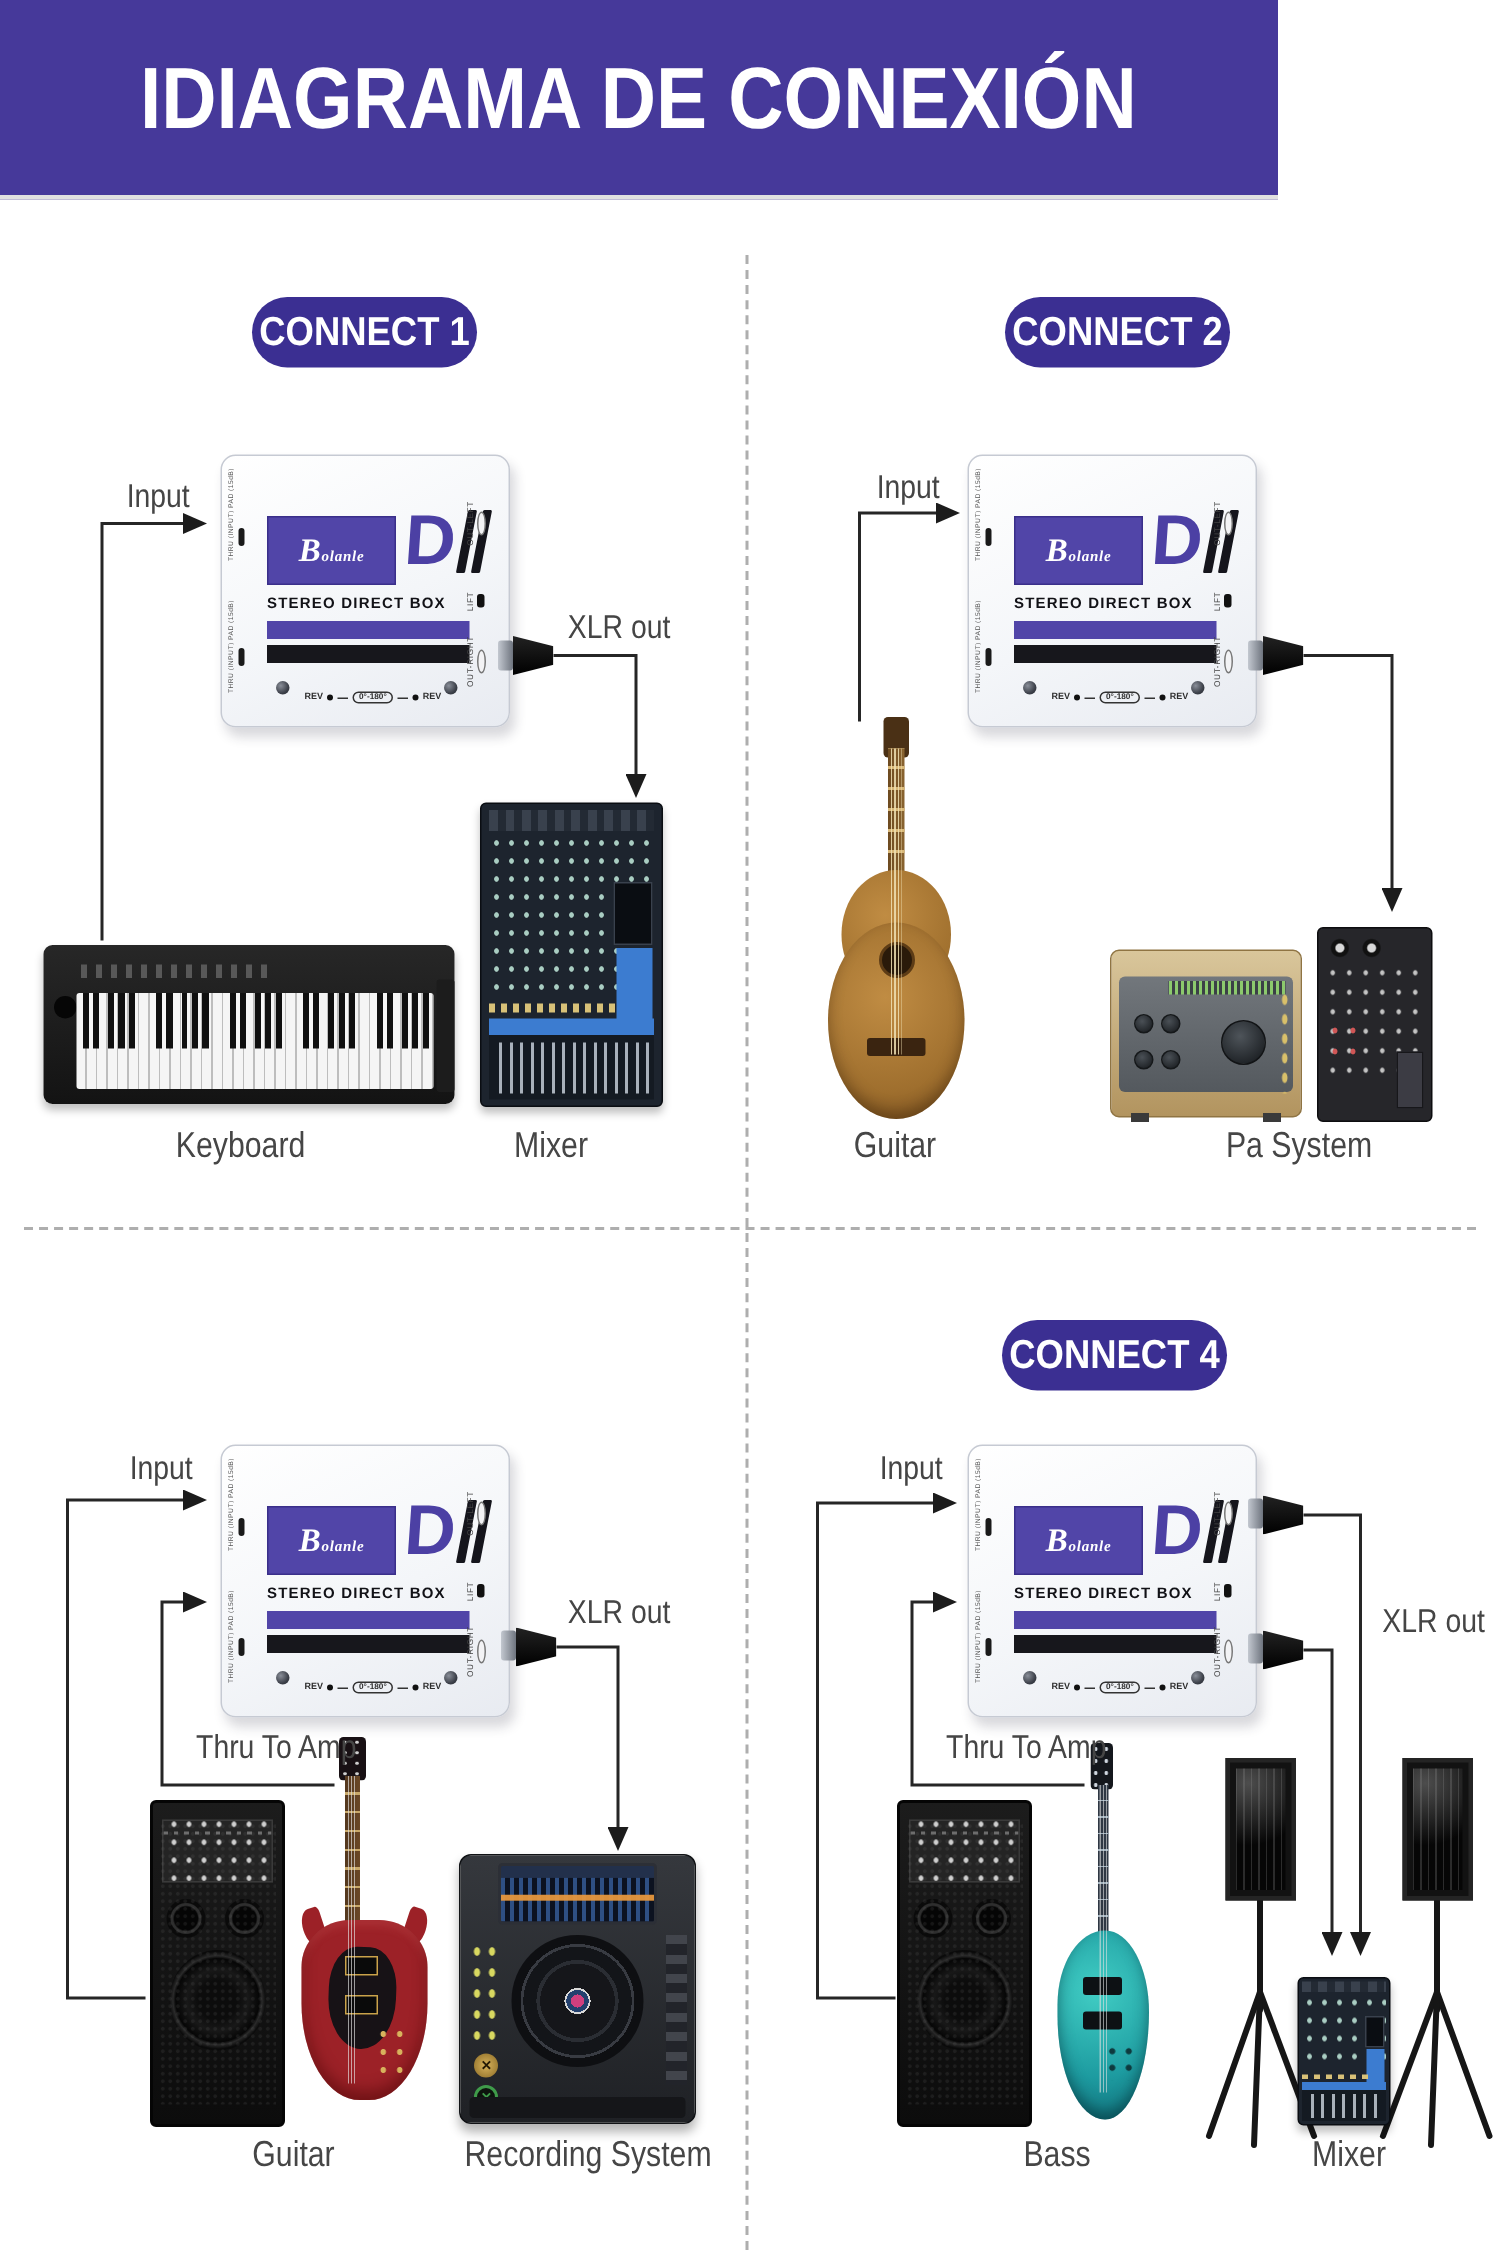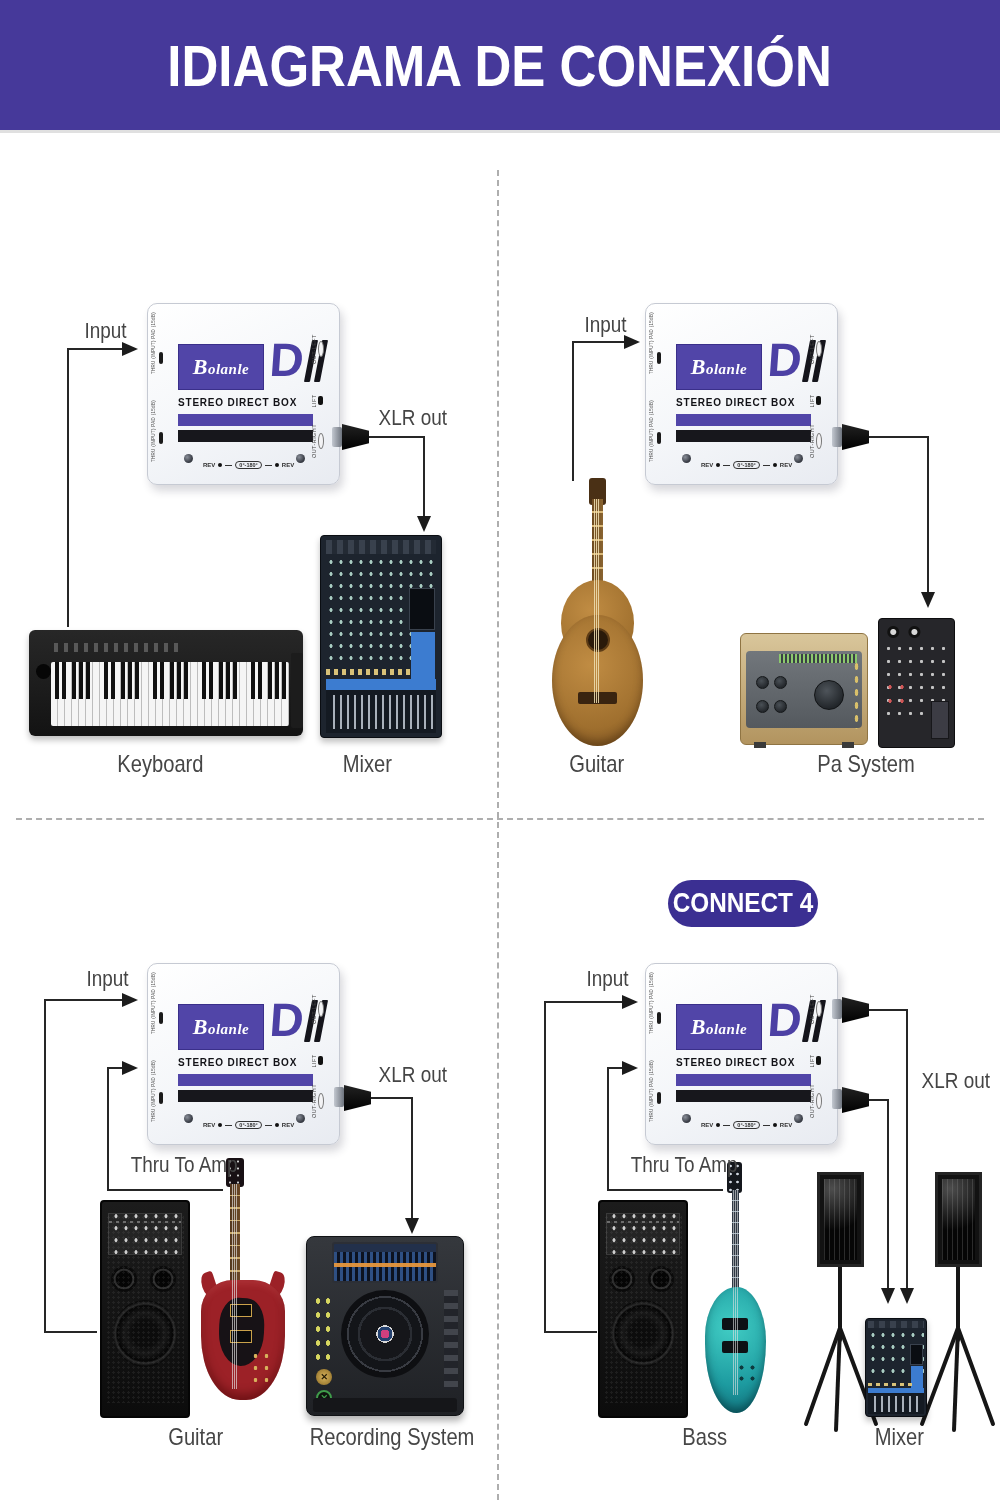--- a/index.html
+++ b/index.html
@@ -1,21 +1,21 @@
 <!DOCTYPE html>
 <html><head>
 <meta charset="utf-8">
 <style>
   html,body{margin:0;padding:0;background:#fff;}
   #page{position:relative;width:1000px;height:1500px;background:#fff;overflow:hidden;
         font-family:"Liberation Sans",sans-serif;}
   [data-name]{box-sizing:border-box;}
 
   
-  .banner{position:absolute;left:0;top:0;width:1000px;height:133px;background:#46399a;
+  .banner{position:absolute;left:0;top:0;width:852px;height:133px;background:#46399a;
           border-bottom:3px solid #e0e0e0;display:flex;align-items:center;justify-content:center;}
   .banner h1{margin:0;color:#fff;font-size:58px;font-weight:bold;letter-spacing:0;
              transform:scaleX(.88);white-space:nowrap;}
 
   
   .vdash{position:absolute;left:497px;top:170px;height:1330px;border-left:2px dashed #aeaeae;}
   .hdash{position:absolute;left:16px;top:818px;width:968px;border-top:2px dashed #aeaeae;}
 
   
   .badge{position:absolute;width:150px;height:47px;background:#3b2f92;border-radius:24px;
@@ -41,21 +41,21 @@
        background:linear-gradient(155deg,#ffffff 0%,#f4f6f9 55%,#e8ebf1 100%);
        border:1px solid #c6cad3;box-shadow:3px 6px 8px rgba(40,40,60,.18);}
   .dib-side{position:absolute;left:3px;font-size:4.5px;color:#555;letter-spacing:.3px;
             writing-mode:vertical-rl;transform:rotate(180deg);white-space:nowrap;}
   .dib-side.t{top:8px;}  .dib-side.b{top:96px;}
   .dib-pill{position:absolute;left:11px;width:4px;height:12px;background:#1a1a1a;border-radius:2px;}
   .pp1{top:48px}.pp2{top:128px}
   .dib-logo-panel{position:absolute;left:30px;top:40px;width:86px;height:46px;background:#5145a8;
                   border:1px solid #3a2f8a;display:flex;align-items:center;justify-content:center;}
   .dib-brand{color:#fff;font-family:"Liberation Serif",serif;font-style:italic;font-weight:bold;
-             font-size:15px;letter-spacing:.5px;}
+             font-size:10px;letter-spacing:.5px;}
   .dib-brand::first-letter{font-size:22px;}
   .dib-model{position:absolute;left:122px;top:34px;display:flex;gap:4px;align-items:flex-start;}
   .dib-d{font-size:47px;font-weight:bold;color:#4c40a4;line-height:.92;transform:skewX(-4deg);}
   .dib-model .bar{width:6px;height:42px;background:#15151c;transform:skewX(-11deg);margin-top:2px;border-radius:1px;}
   .dib-sub{position:absolute;left:30px;top:93px;font-size:10px;font-weight:bold;color:#121217;
            letter-spacing:.8px;white-space:nowrap;}
   .stripe{position:absolute;left:30px;width:135px;height:12px;}
   .stripe.purple{top:110px;background:#5145a8;}
   .stripe.black{top:126px;background:#17171c;}
   .port{position:absolute;left:150px;width:44px;height:18px;transform:rotate(-90deg);
@@ -242,20 +242,26 @@
 
 <div id="page" data-name="connection-diagram-page">
 
   <div class="banner" data-name="title-banner">
     <h1 data-name="page-title">IDIAGRAMA DE CONEXIÓN</h1>
   </div>
 
   <div class="vdash" data-name="vertical-divider"></div>
   <div class="hdash" data-name="horizontal-divider"></div>
 
+  <div class="badge" id="badge1" data-name="connect1-badge">
+      <span>CONNECT 1</span>
+    </div>
+  <div class="badge" id="badge2" data-name="connect2-badge">
+      <span>CONNECT 2</span>
+    </div>
   <div class="badge" id="badge4" data-name="connect4-badge">
       <span>CONNECT 4</span>
     </div>
 
   <svg id="lines" width="1000" height="1500" viewBox="0 0 1000 1500" data-name="connection-lines">
     <defs>
       <marker id="arr" markerUnits="userSpaceOnUse" markerWidth="16" markerHeight="14" refX="2" refY="7" orient="auto">
         <path d="M0,0 L16,7 L0,14 Z" fill="#1c1c1c"></path>
       </marker>
     </defs>

